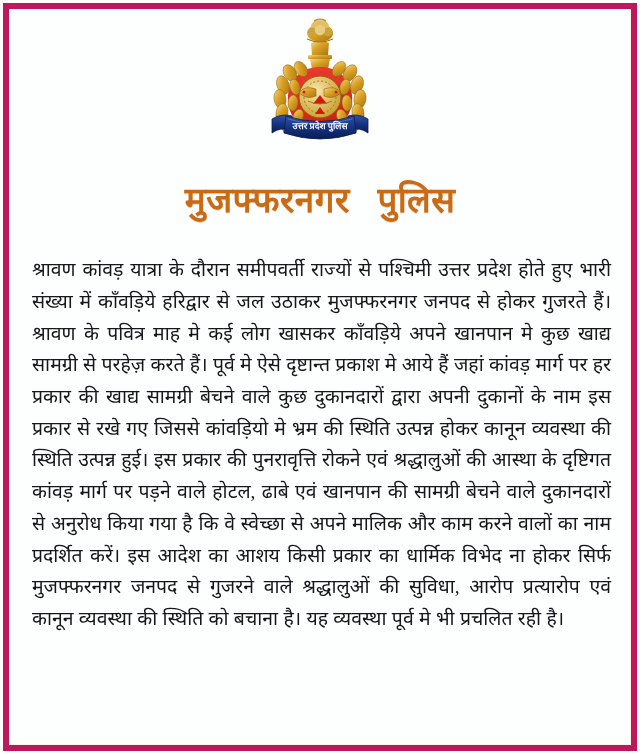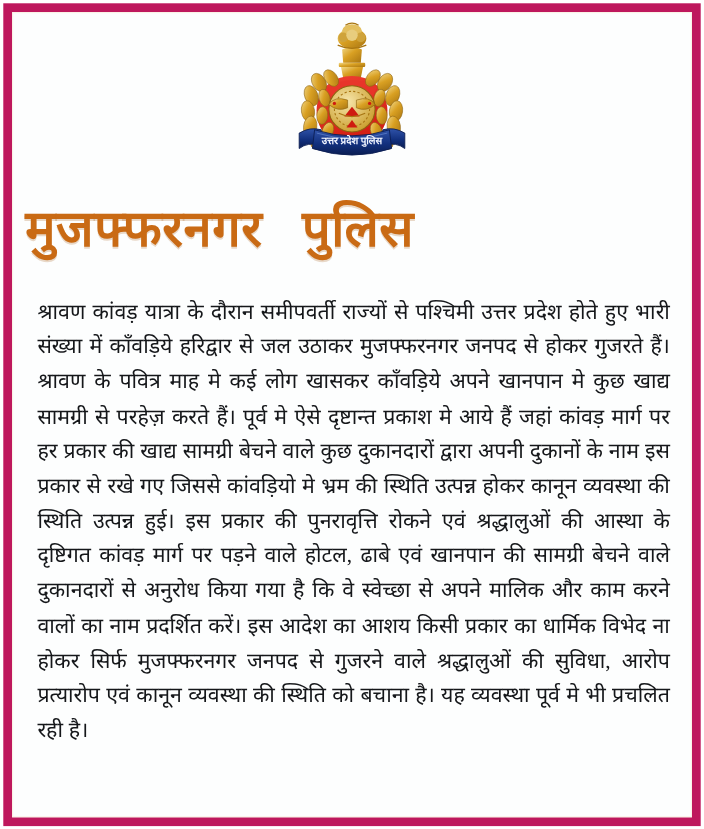--- a/index.html
+++ b/index.html
@@ -24,21 +24,21 @@
   }
 
   
   .frame {
     position: absolute;
     left: 3px;
     top: 3px;
     right: 3px;
     bottom: 3px;
     box-sizing: border-box;
-    border: 8px solid #be185d;
+    border: 6px solid #be185d;
     background: #fdfefe;
   }
 
   
   .frame::after {
     content: "";
     position: absolute;
     left: 0;
     top: 0;
     right: 0;
@@ -68,23 +68,24 @@
   }
 
   .emblem {
     width: 112px;
     height: 138px;
     display: block;
   }
 
   
   .title {
+    text-align: center;
     color: #c96a14;
     font-family: "Liberation Serif", "DejaVu Serif", serif;
-    font-size: 46px;
+    font-size: 35px;
     font-weight: 700;
     letter-spacing: 0.5px;
     line-height: 1.12;
     margin: 26px 0 0 0;
     white-space: pre;
     text-shadow: 0 1px 0 rgba(160,80,10,0.22);
   }
 
   
   .body-copy {

